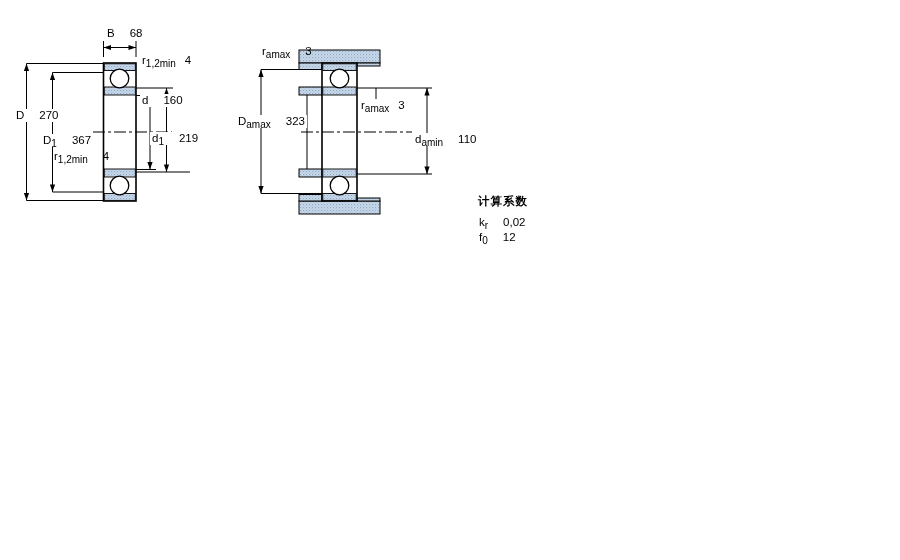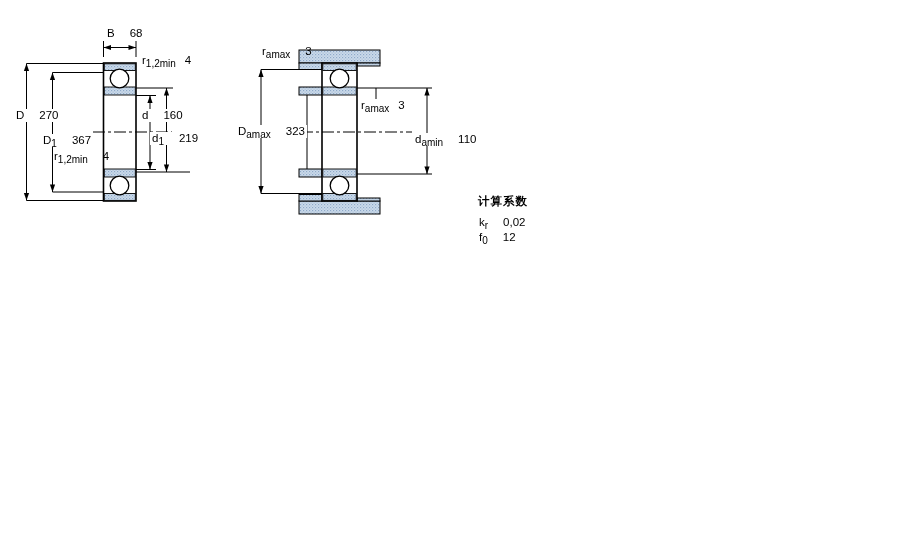--- a/index.html
+++ b/index.html
@@ -120,33 +120,33 @@
   </div>
 
   <div class="lbl mask" style="left:41px;top:134px">
     <span>D</span><span class="sb">1</span><span class="val">367</span>
   </div>
 
   <div class="lbl" style="left:54px;top:150px">
     <span>r</span><span class="sb">1,2min</span><span class="val">4</span>
   </div>
 
-  <div class="lbl mask" style="left:140px;top:109px">
+  <div class="lbl mask" style="left:140px;top:94px">
     <span>d</span><span class="val">160</span>
   </div>
 
   <div class="lbl mask" style="left:150px;top:132px">
     <span>d</span><span class="sb">1</span><span class="val">219</span>
   </div>
 
   <div class="lbl" style="left:262px;top:45px">
     <span>r</span><span class="sb">amax</span><span class="val">3</span>
   </div>
 
-  <div class="lbl mask" style="left:236px;top:125px">
+  <div class="lbl mask" style="left:236px;top:115px">
     <span>D</span><span class="sb">amax</span><span class="val">323</span>
   </div>
 
   <div class="lbl mask" style="left:359px;top:99px">
     <span>r</span><span class="sb">amax</span><span class="val-w">3</span>
   </div>
 
   <div class="lbl mask" style="left:413px;top:133px">
     <span>d</span><span class="sb">amin</span><span class="val">110</span>
   </div>

